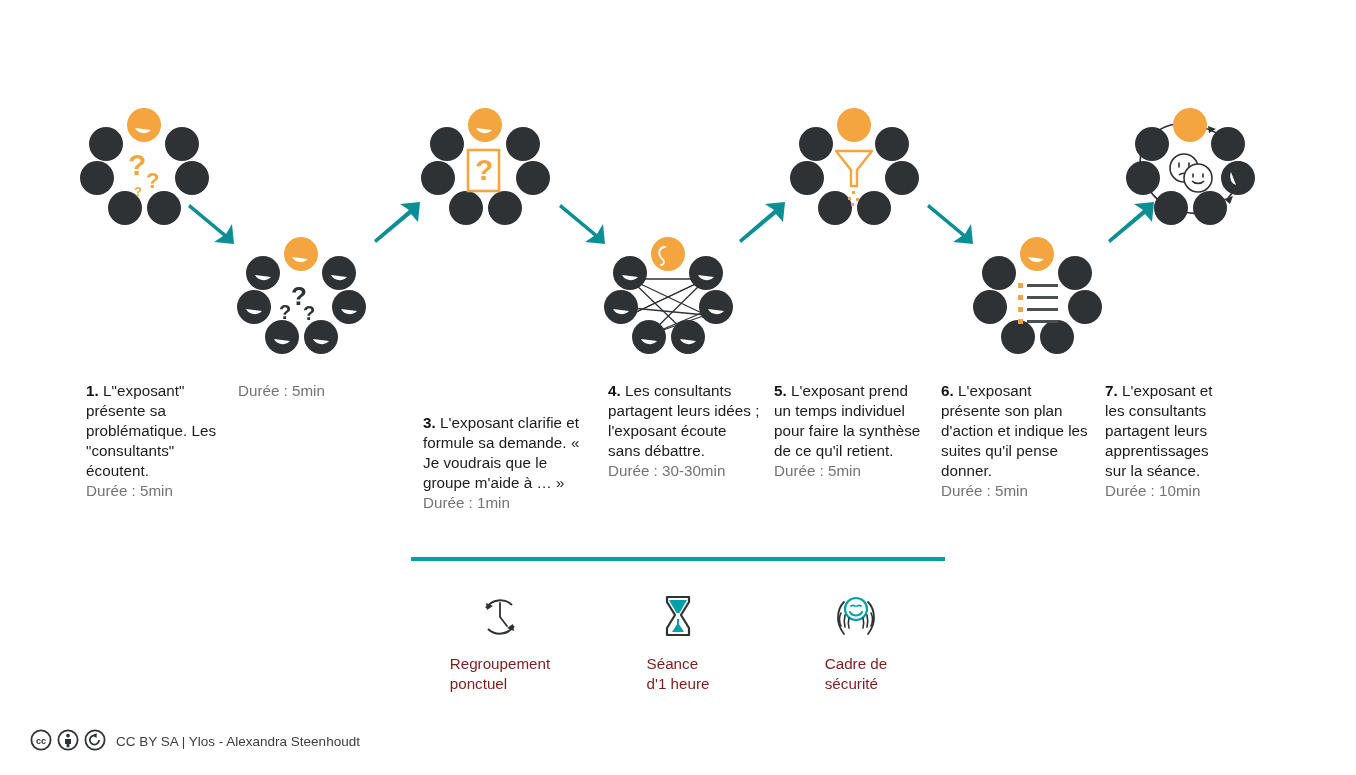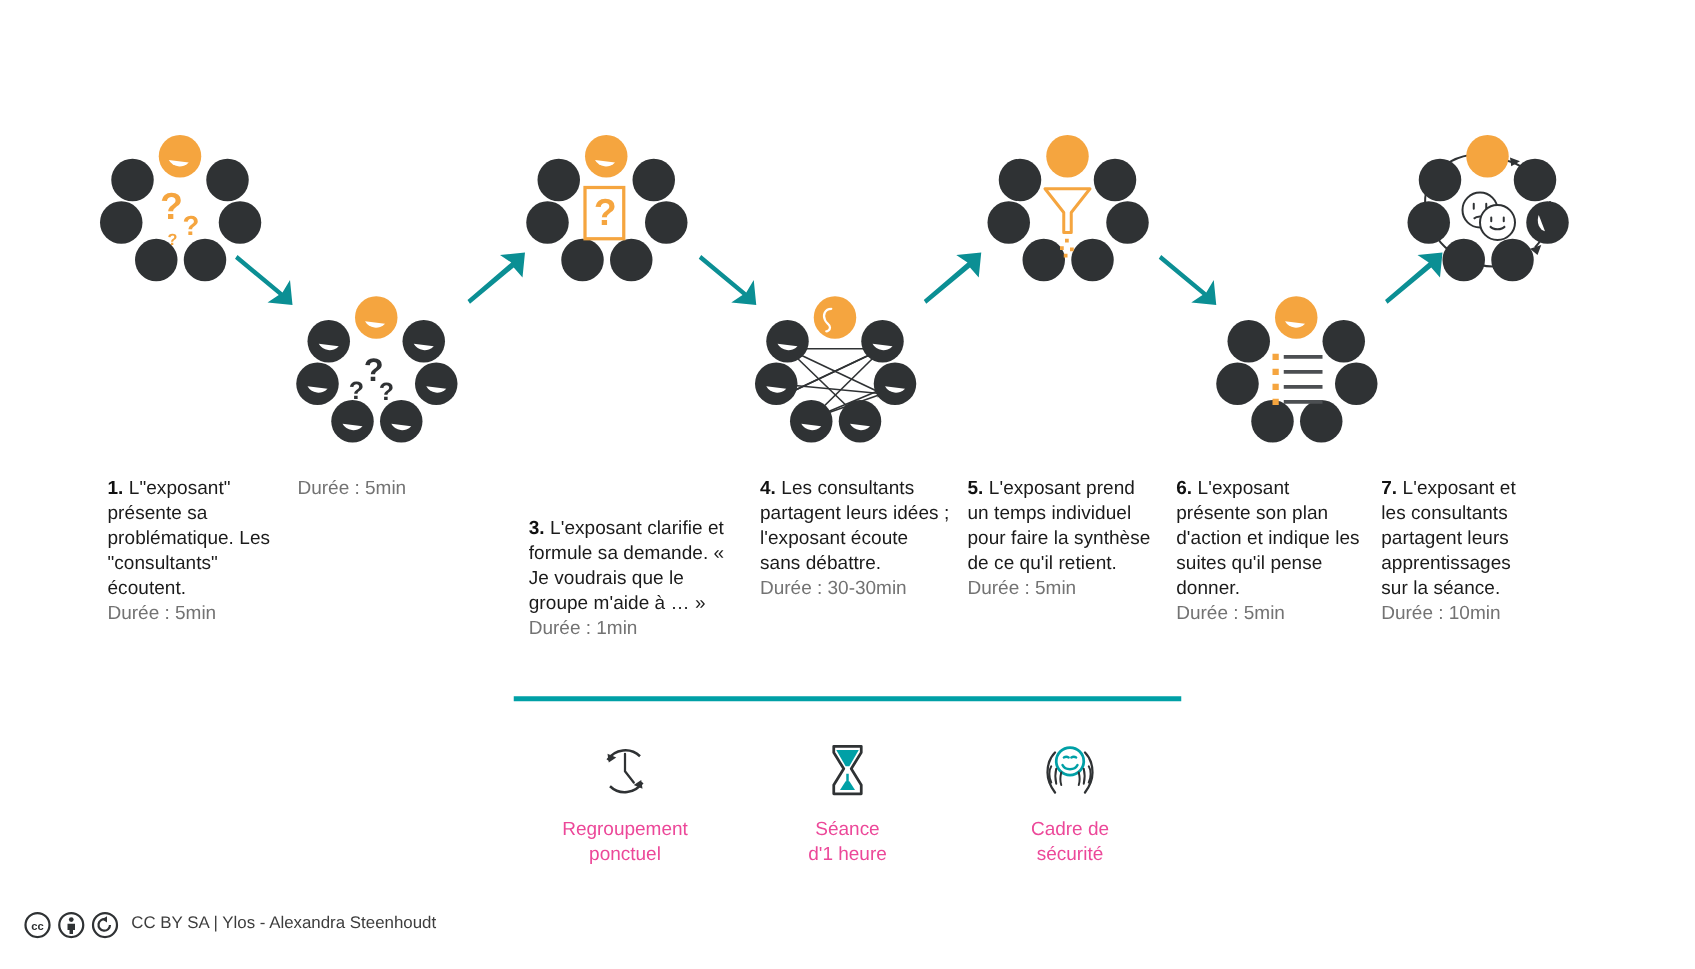--- a/index.html
+++ b/index.html
@@ -93,33 +93,33 @@
   }
   .legend-icon {
     height: 50px;
     display: flex;
     align-items: center;
     justify-content: center;
   }
   .legend-icon svg { display: block; }
   .legend-label {
     margin-top: 12px;
-    text-align: center;
+    text-align: left;
     font-size: 15.2px;
     line-height: 20px;
-    color: #ec4899;
+    color: #7f1d1d;
   }
 
   
   .footer {
     position: absolute;
-    left: 19px;
+    left: 30px;
     top: 729px;
     display: flex;
-    align-items: flex-start;
+    align-items: flex-end;
   }
   .cc-badges { display: flex; align-items: center; gap: 5px; }
   .cc-badges svg { display: block; }
   .footer-text {
     margin-left: 10px;
     font-size: 13.5px;
     color: #3d3d3d;
     line-height: 18px;
     white-space: pre;
   }

